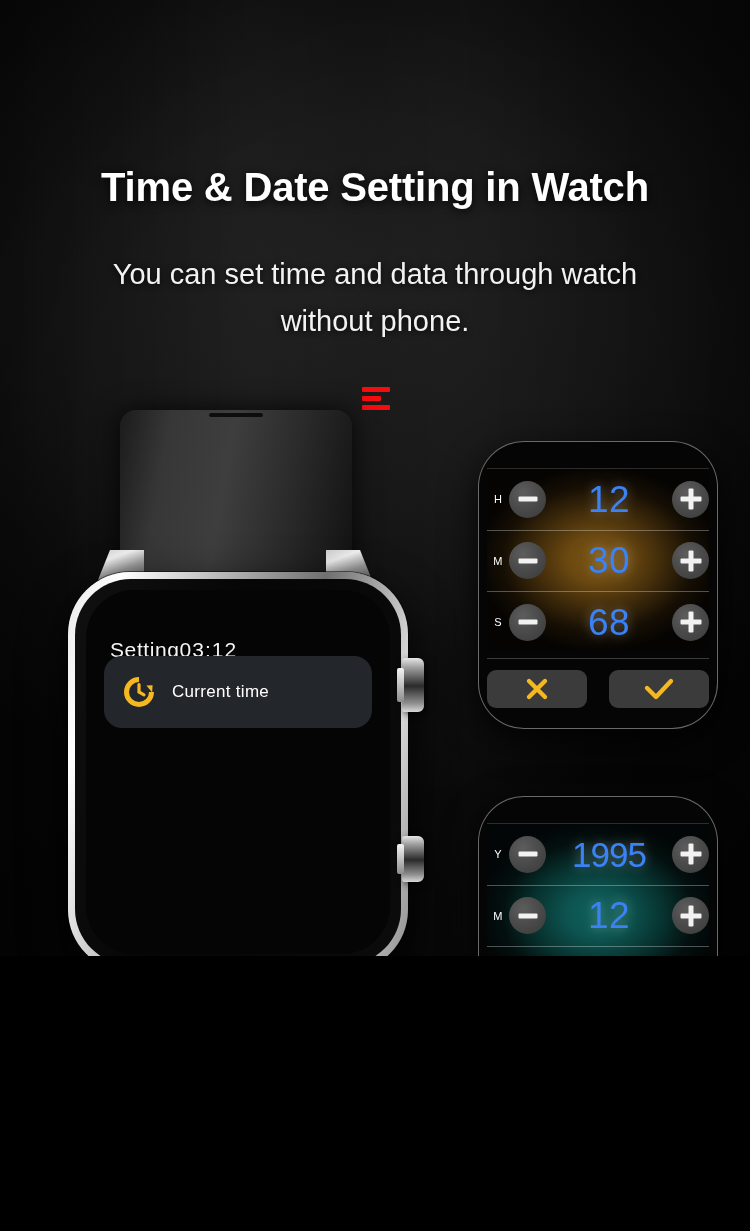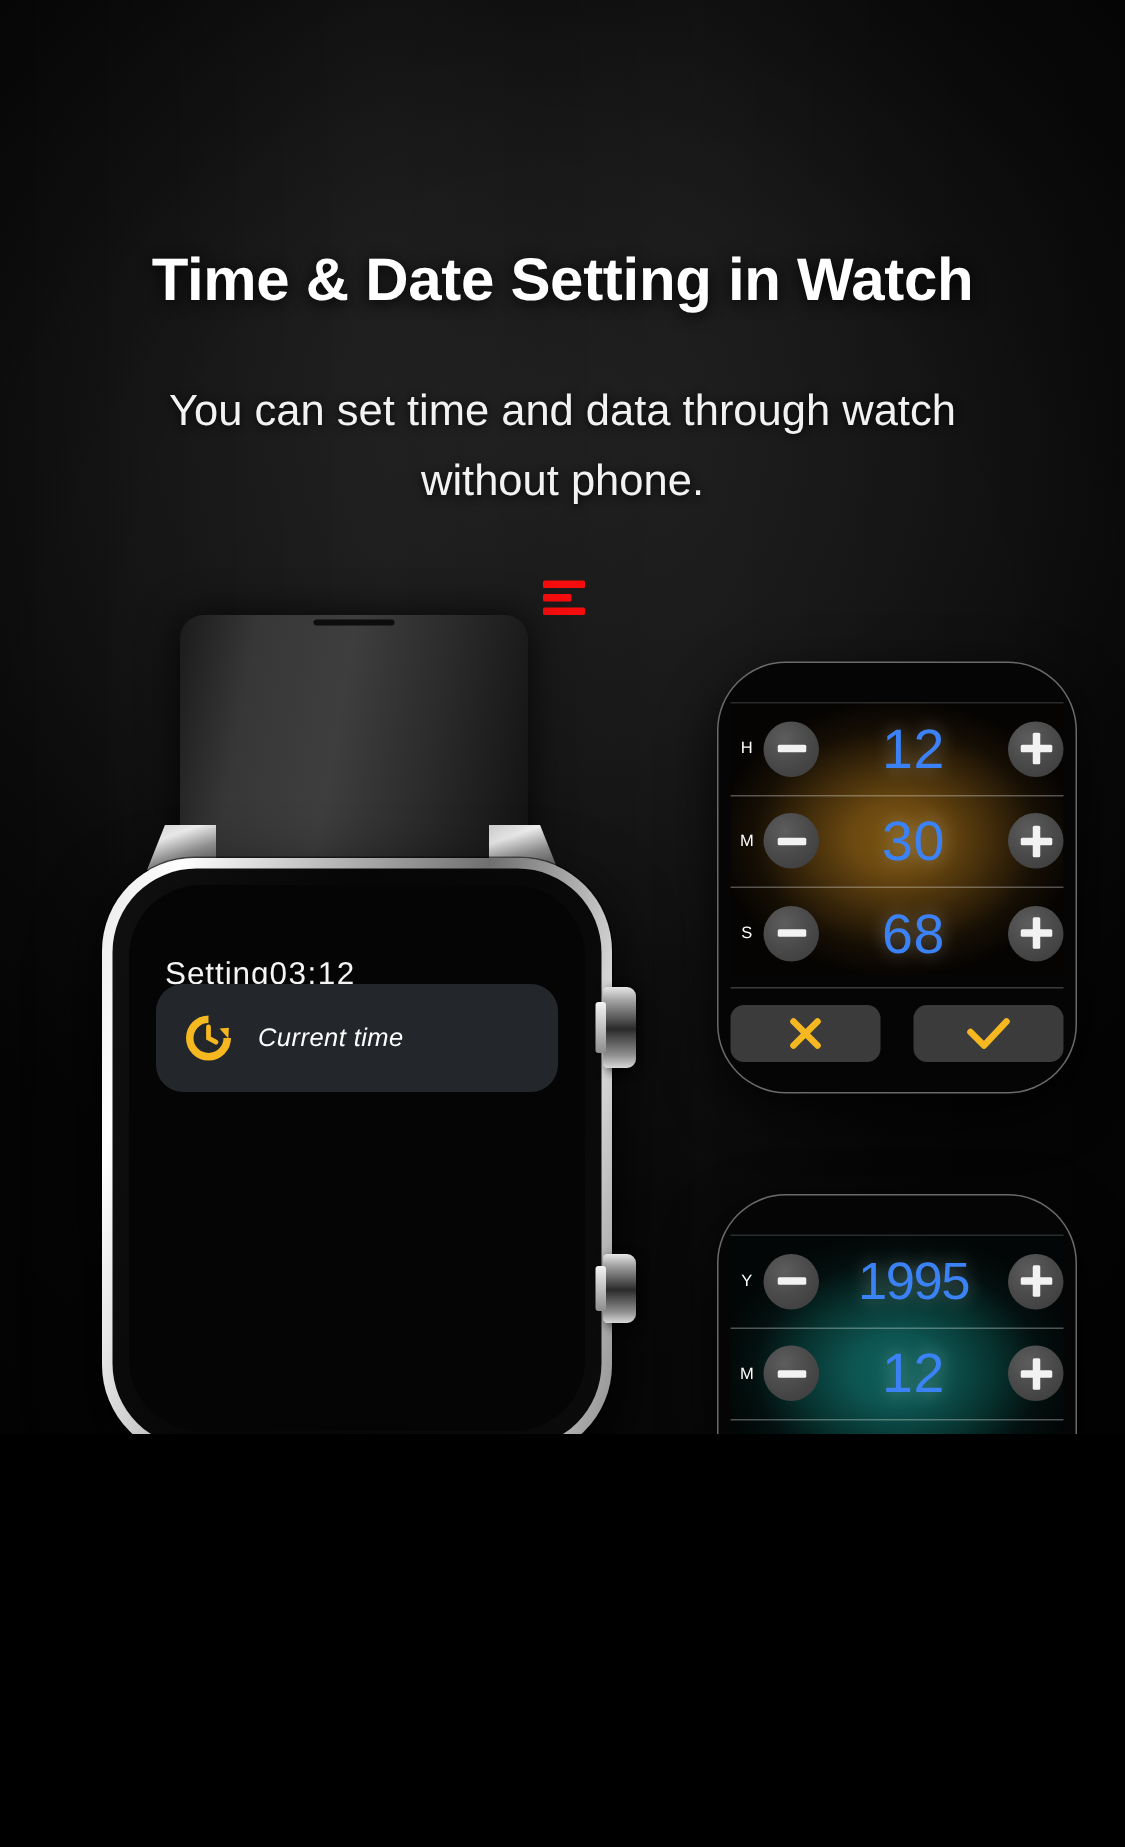--- a/index.html
+++ b/index.html
@@ -185,21 +185,21 @@
     border-radius:18px;
     display:flex;align-items:center;
   }
   .menu-row.r1{top:66px;}
   .menu-row.r2{top:152px;}
   .menu-row .m-ico{
     width:34px;height:34px;margin-left:18px;margin-right:16px;
     flex:none;position:relative;
   }
   .menu-row .m-label{
-    color:#fff;font-size:17px;letter-spacing:.3px;font-style:italic;
+    color:#fff;font-size:17px;letter-spacing:.3px;
   }
 
   
   .picker{
     position:absolute;
     width:238px;height:286px;
     border-radius:46px;
     border:1px solid rgba(190,190,190,.55);
     background:#050505;
     overflow:hidden;

